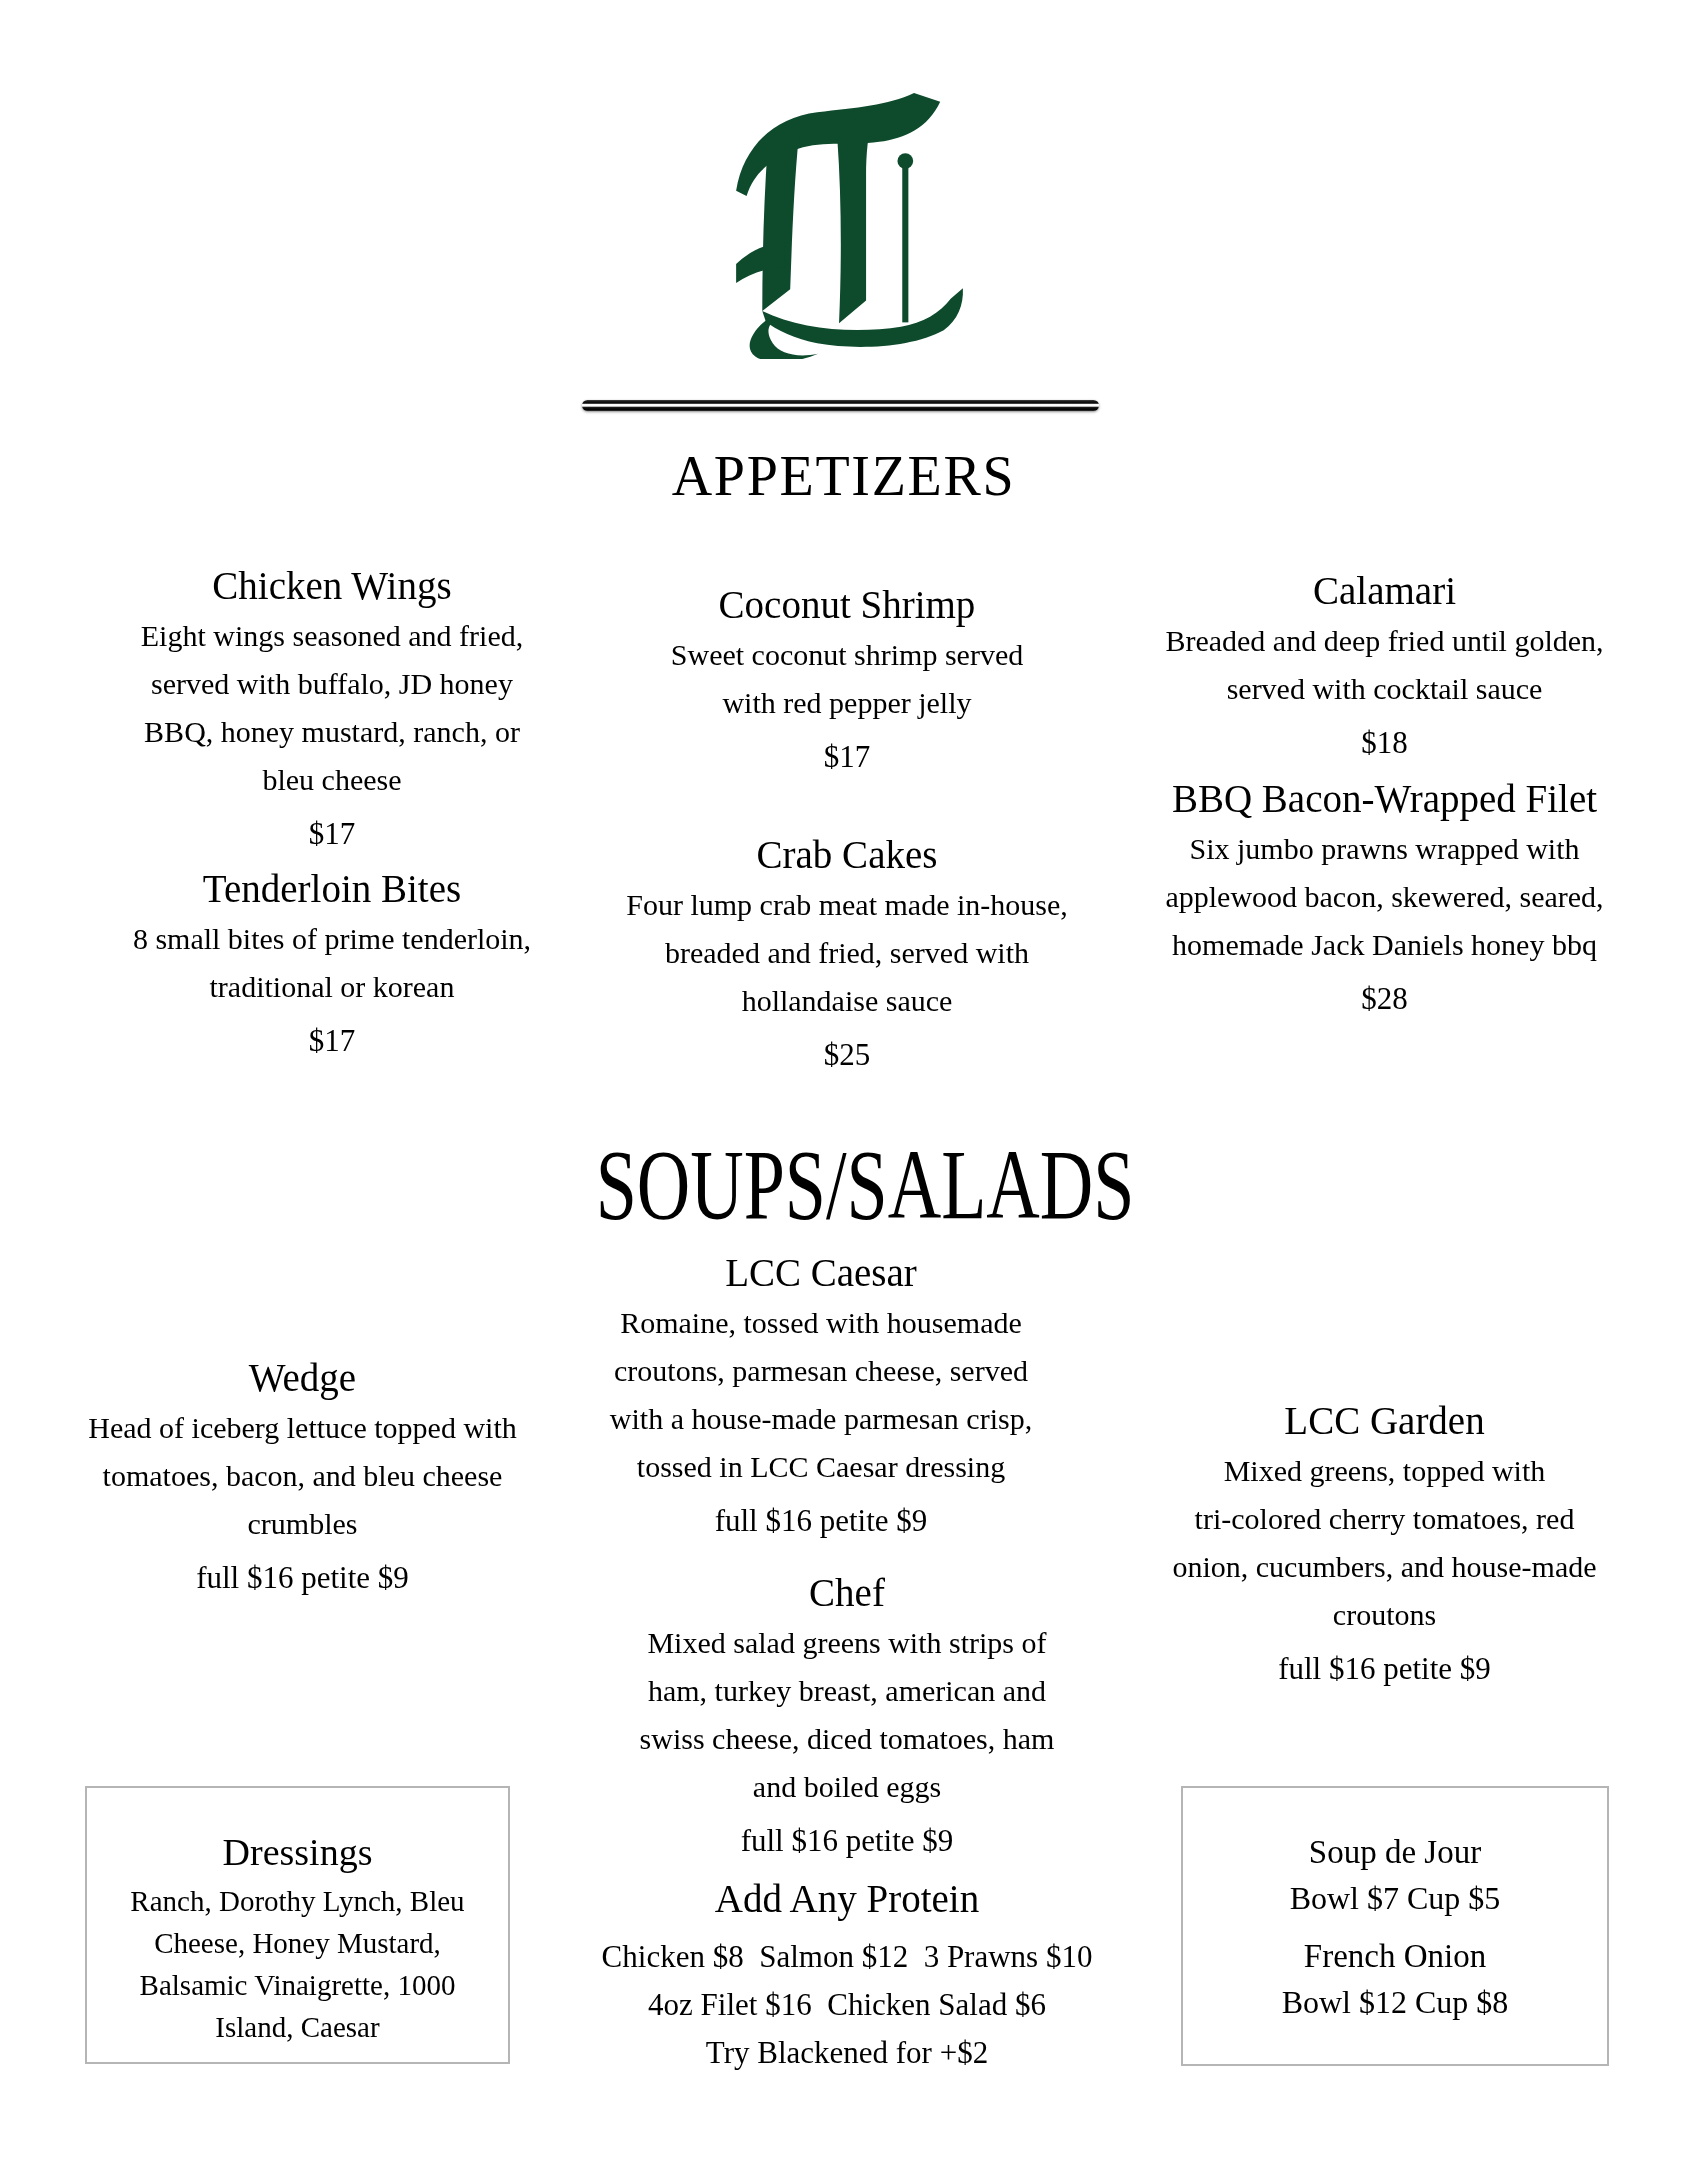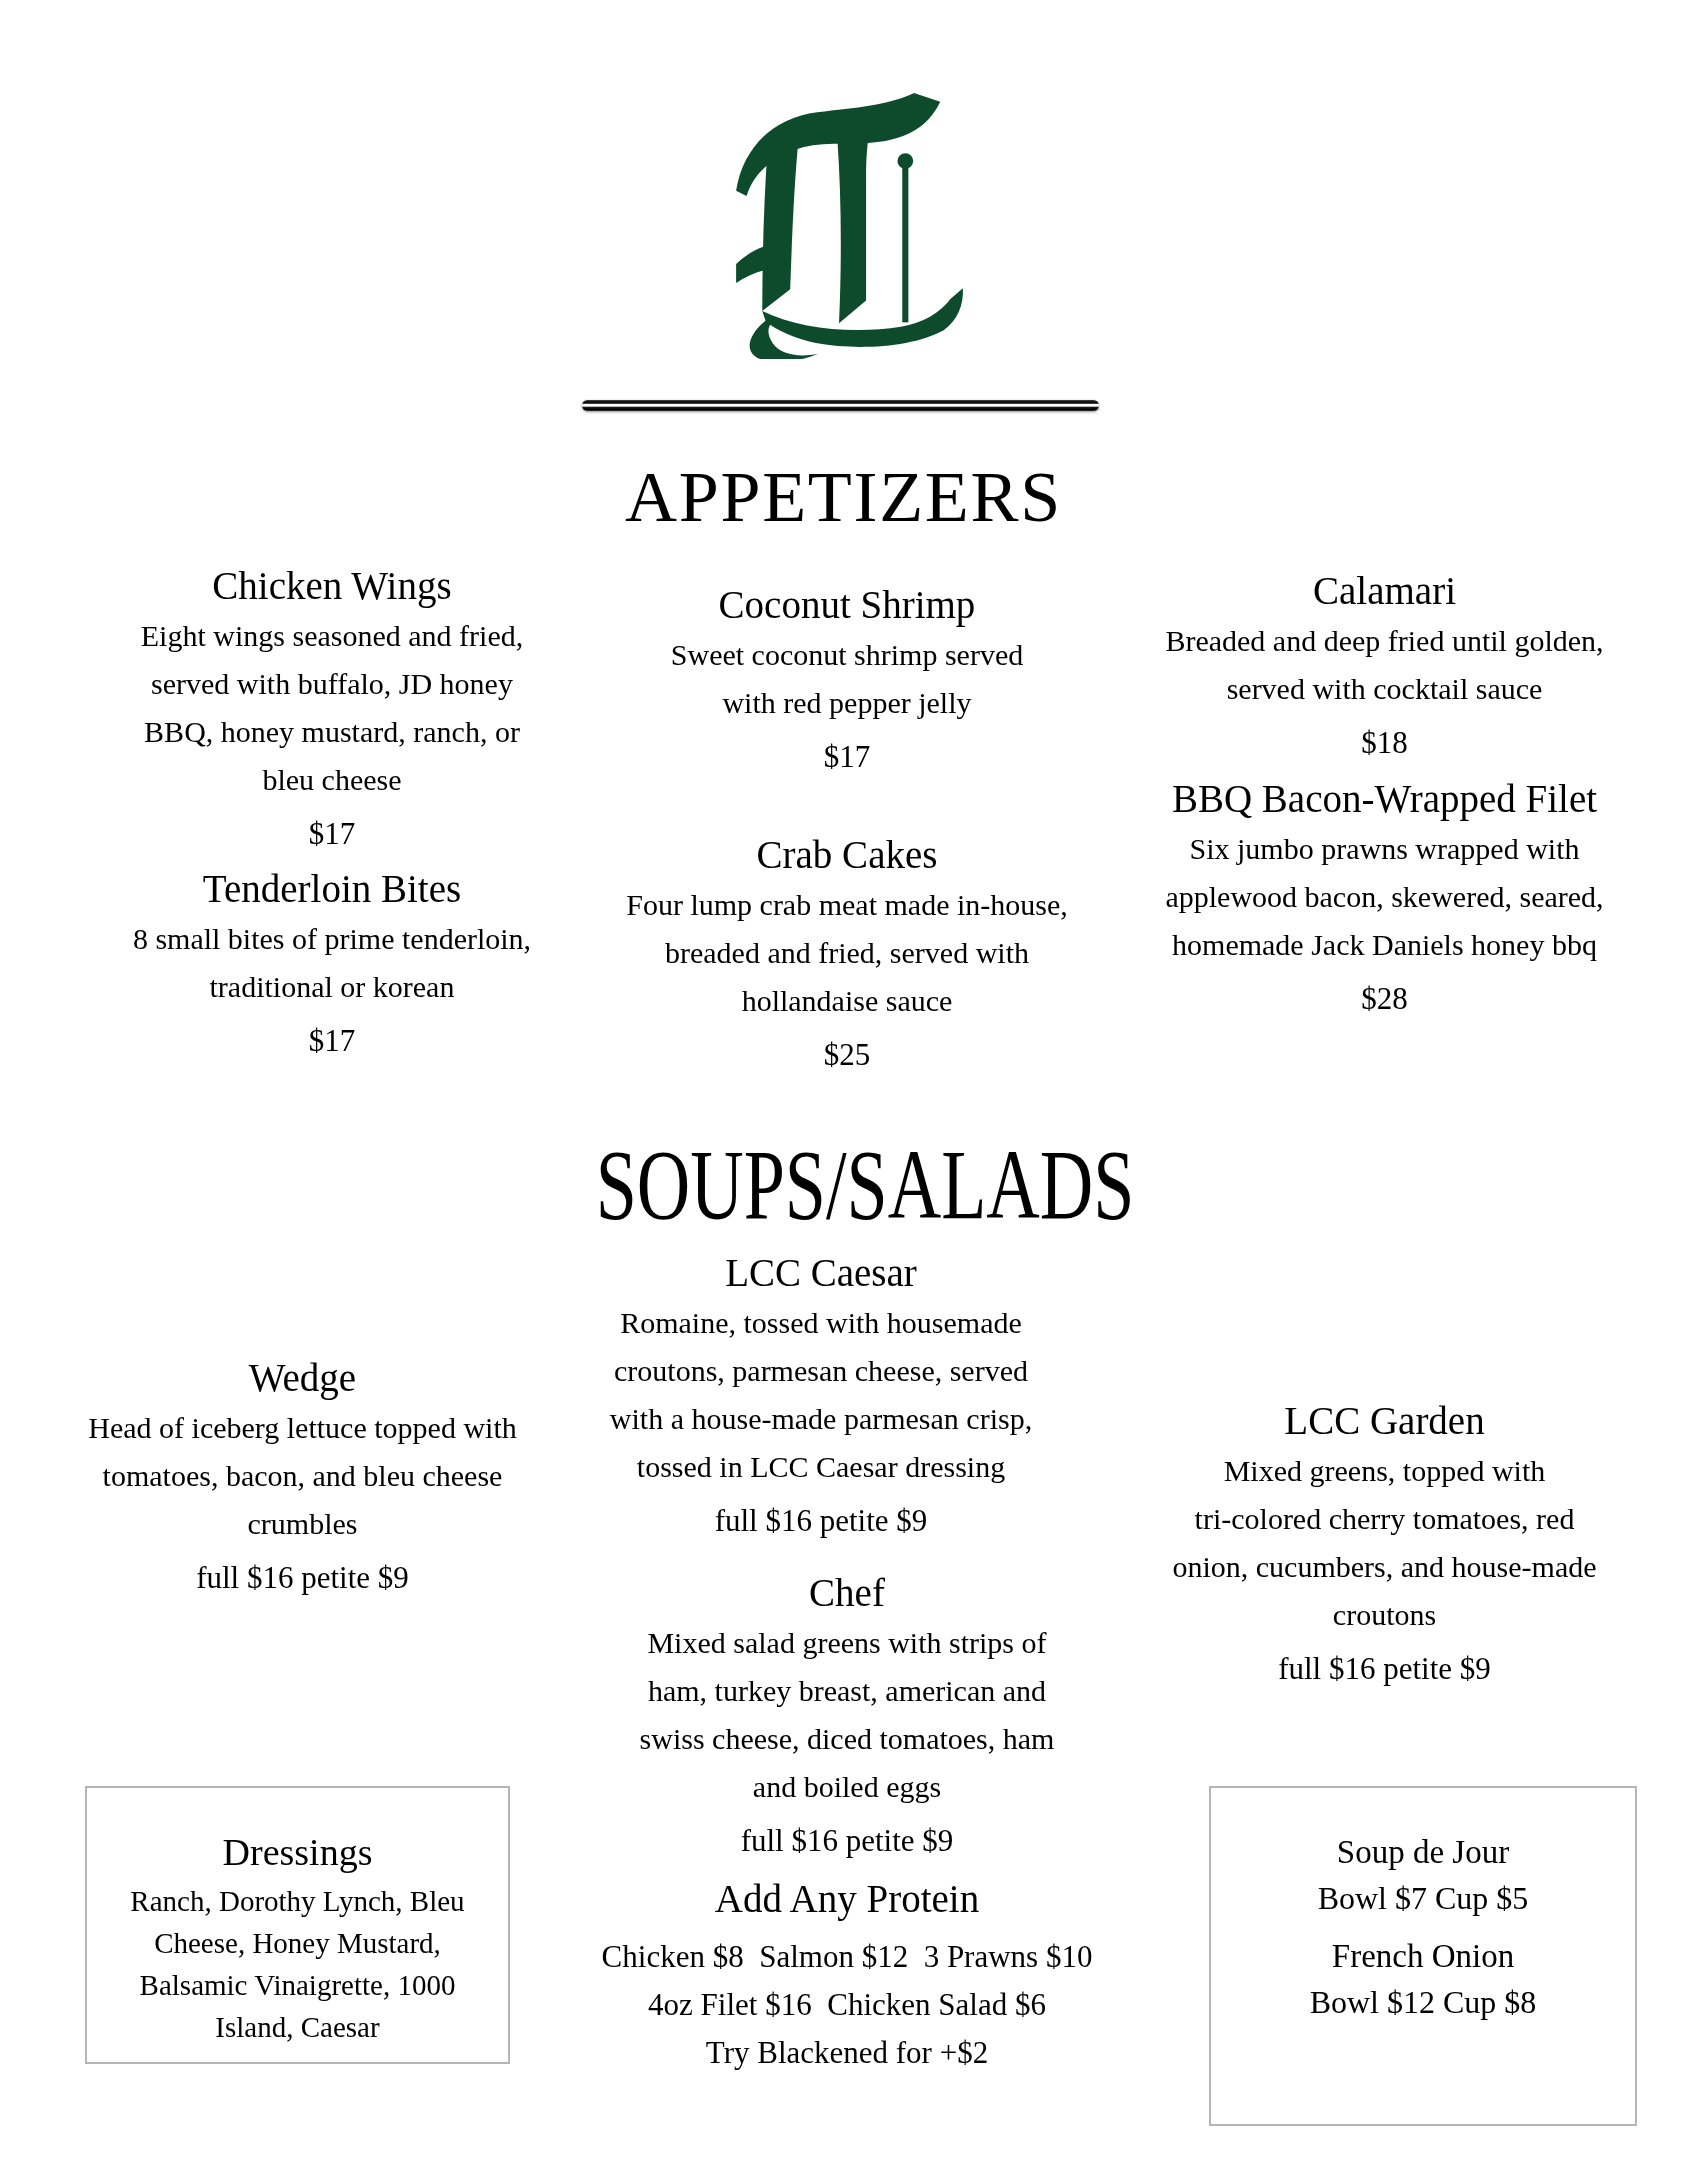--- a/index.html
+++ b/index.html
@@ -11,21 +11,21 @@
     font-family:"Liberation Serif","DejaVu Serif",serif;
     overflow:hidden;
   }
   .logo-wrap{position:absolute;left:734px;top:93px;width:231px;height:266px;}
   .divider{
     position:absolute;left:582px;top:400px;width:517px;height:11.4px;border-radius:6.1px;
     background:linear-gradient(to bottom,#444 0%,#0a0a0a 18%,#161616 30%,#fafafa 40%,#ffffff 55%,#1a1a1a 68%,#000 85%,#333 100%);
     box-shadow:0 0.9px 2.6px rgba(0,0,0,0.45);
   }
   .heading{position:absolute;left:0;width:100%;text-align:center;font-weight:normal;}
-  .heading-appetizers{top:463px;font-size:72px;line-height:68px;letter-spacing:1.7px;}
+  .heading-appetizers{top:442px;font-size:56px;line-height:68px;letter-spacing:1.7px;}
   .heading-soups{top:1135px;font-size:100px;line-height:100px;}
   .heading-soups .squeeze{display:inline-block;transform:scaleX(0.74);transform-origin:50% 50%;position:relative;left:22px;white-space:pre;}
   .item{position:absolute;text-align:center;}
   .item-title{font-size:39px;line-height:45px;}
   .item-desc{margin-top:3.5px;}
   .line{font-size:30px;line-height:48px;white-space:pre;}
   .item-price{font-size:31px;line-height:35px;margin-top:12.2px;}
   .protein .line{font-size:31px;}
   .protein .item-desc{margin-top:12.2px;}
   .info-box{
@@ -182,21 +182,21 @@
 
   <div class="item protein" style="left:563px;top:1876px;width:568px;">
     <div class="item-title">Add Any Protein</div>
     <div class="item-desc">
       <div class="line">Chicken $8  Salmon $12  3 Prawns $10</div>
       <div class="line">4oz Filet $16  Chicken Salad $6</div>
       <div class="line">Try Blackened for +$2</div>
     </div>
   </div>
 
-  <div class="info-box" style="left:1181px;top:1786px;width:428px;height:340px;margin-left:28px;">
+  <div class="info-box" style="left:1181px;top:1786px;width:428px;height:280px;">
     <div class="soup-box-inner">
       <div class="soup-group">
         <div class="soup-name">Soup de Jour</div>
         <div class="soup-price">Bowl $7 Cup $5</div>
       </div>
       <div class="soup-group">
         <div class="soup-name">French Onion</div>
         <div class="soup-price">Bowl $12 Cup $8</div>
       </div>
     </div>

